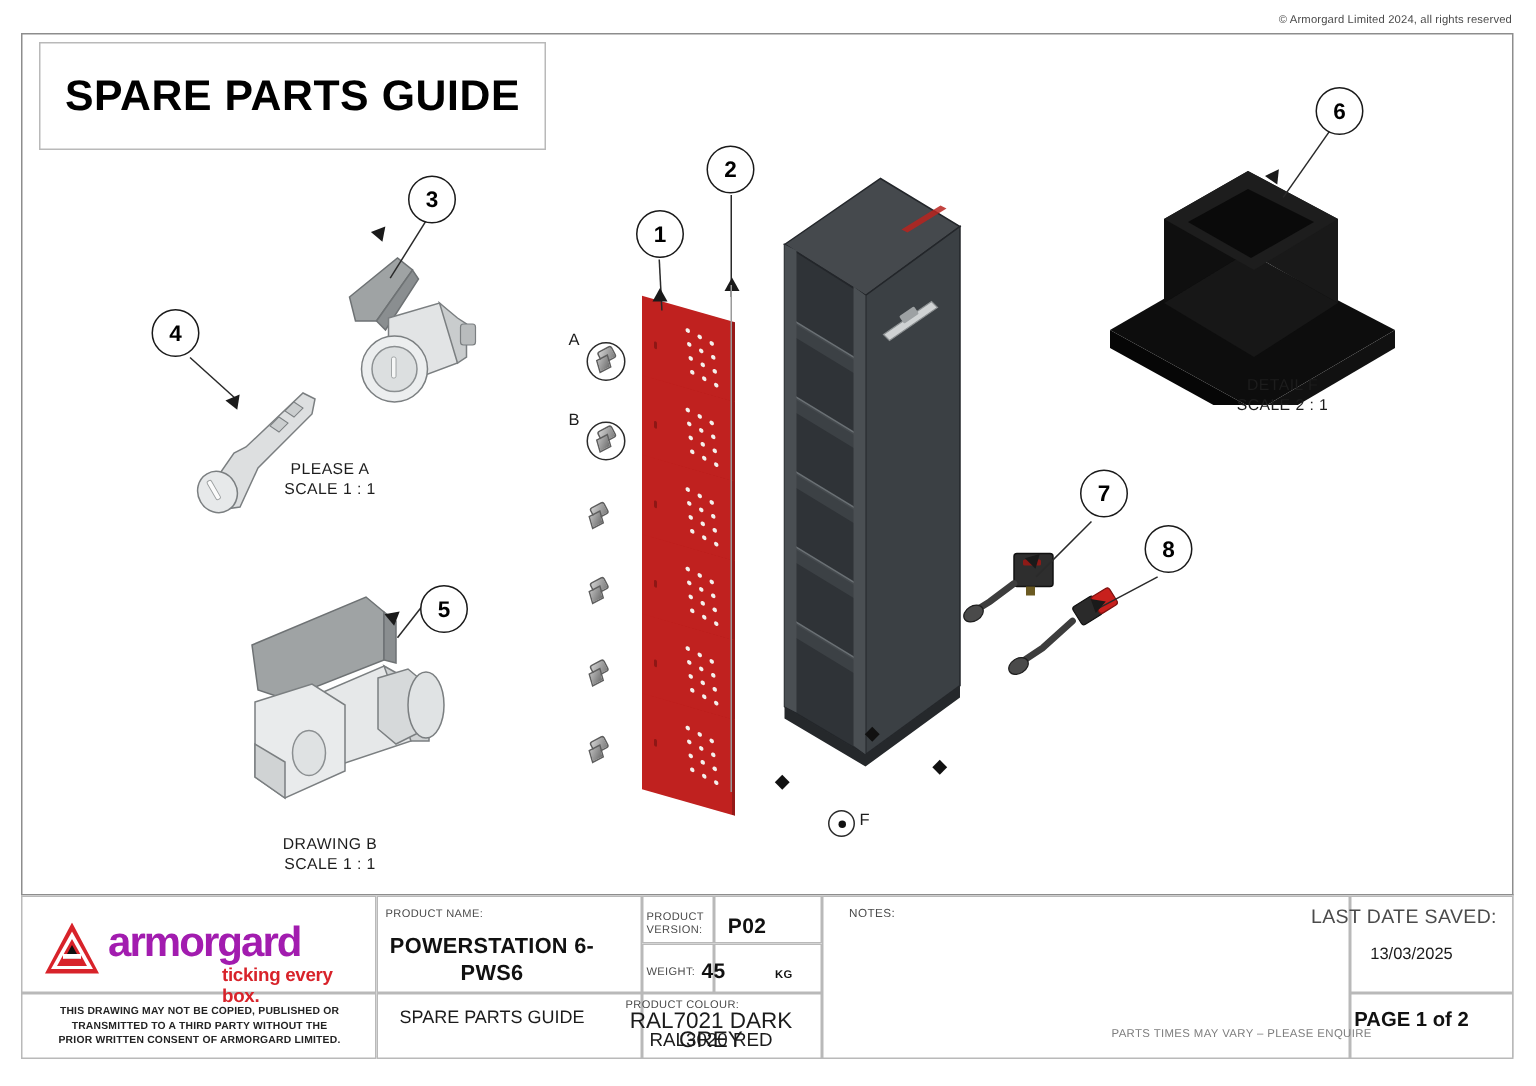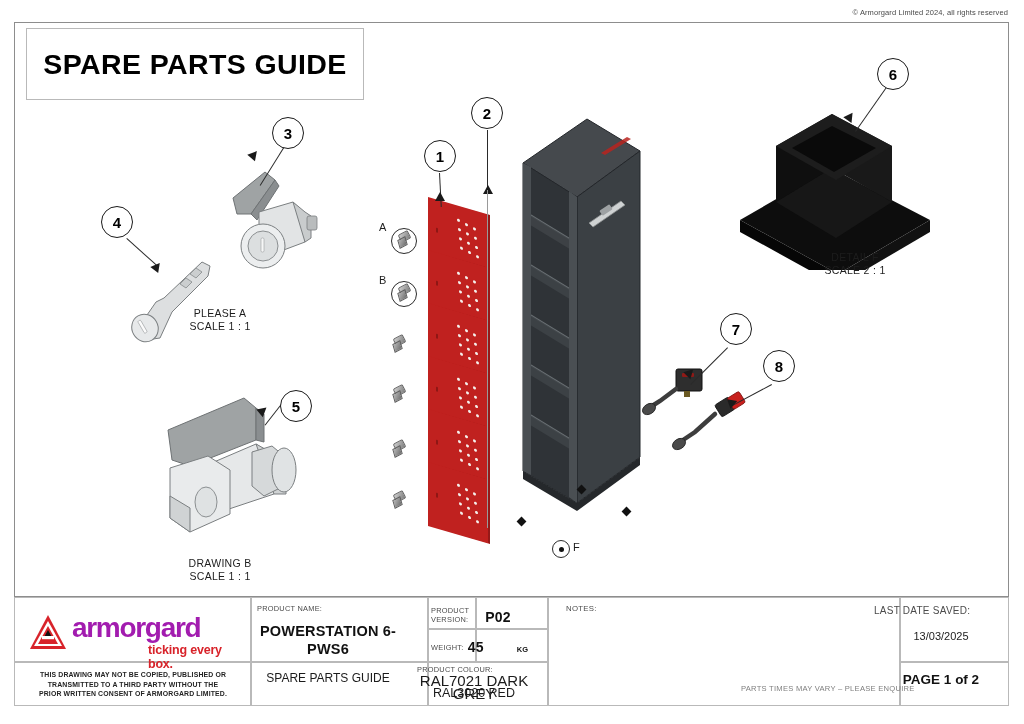--- a/index.html
+++ b/index.html
@@ -483,18 +483,18 @@
   <div class="lbl" style="left:431px;top:643px;">WEIGHT:</div>
   <div class="val" style="left:462px;top:639px;width:72px;font-size:14px;"><span>45</span><span class="kg">KG</span></div>
 
   <div class="lbl" style="left:417px;top:665px;">PRODUCT COLOUR:</div>
   <div class="val-lite" style="left:414px;top:674px;width:120px;font-size:15px;line-height:13px;">RAL7021  DARK GREY</div>
   <div class="val-lite" style="left:414px;top:687px;width:120px;font-size:12.5px;line-height:13px;">RAL3020  RED</div>
 
   <div class="notes-lbl" style="left:566px;top:604px;">NOTES:</div>
   <div class="leadtimes" style="left:741px;top:684px;">PARTS TIMES MAY VARY – PLEASE ENQUIRE</div>
 
-  <div class="lbl" style="left:874px;top:606px;font-size:10px;">LAST DATE SAVED:</div>
+  <div class="lbl" style="left:874px;top:606px;font-size:13px;">LAST DATE SAVED:</div>
   <div class="date-val" style="left:900px;top:630px;width:82px;text-align:center;">13/03/2025</div>
 
   <div class="page-val" style="left:900px;top:672px;width:82px;text-align:center;">PAGE 1 of 2</div>
 
 </div>
 
 </body></html>

